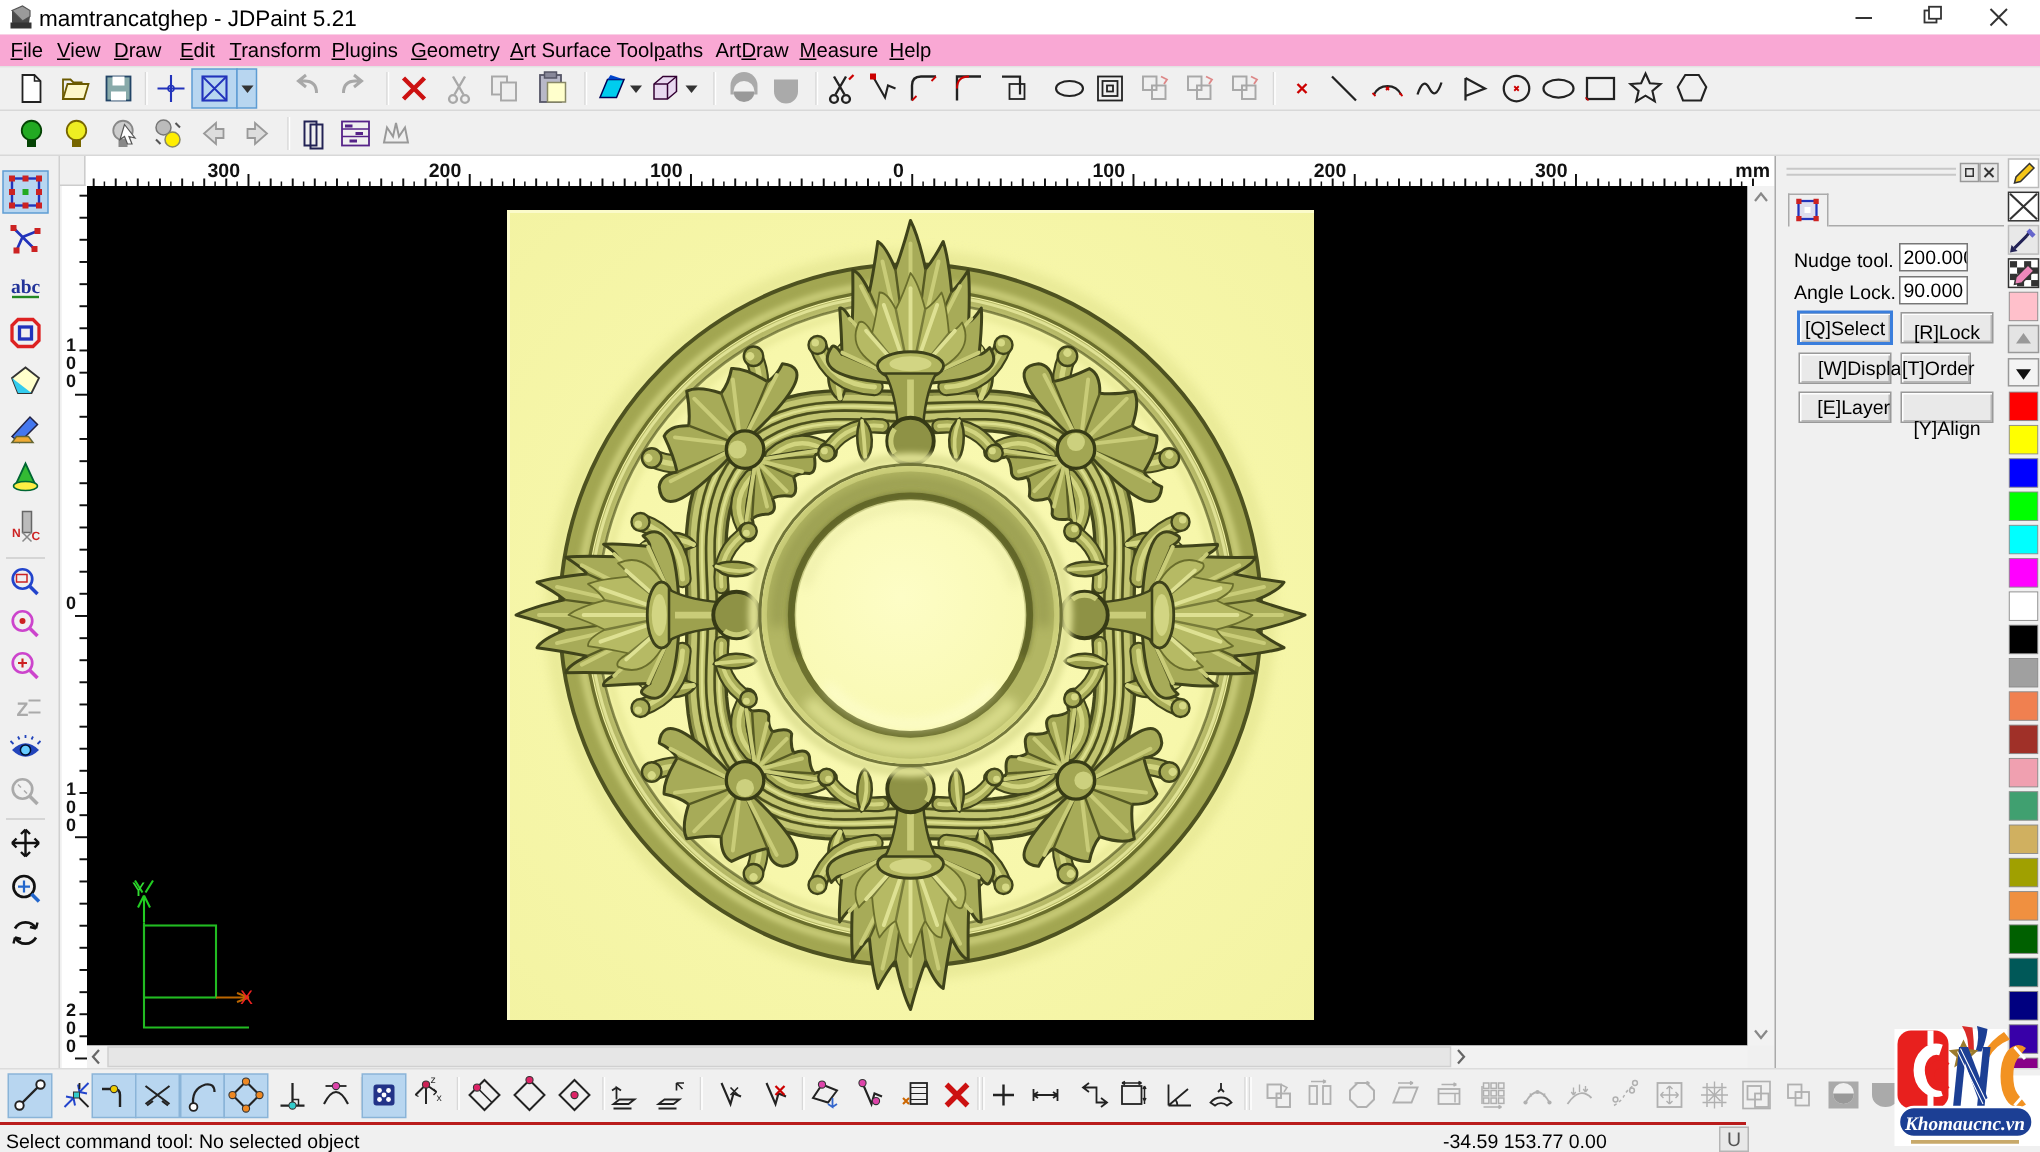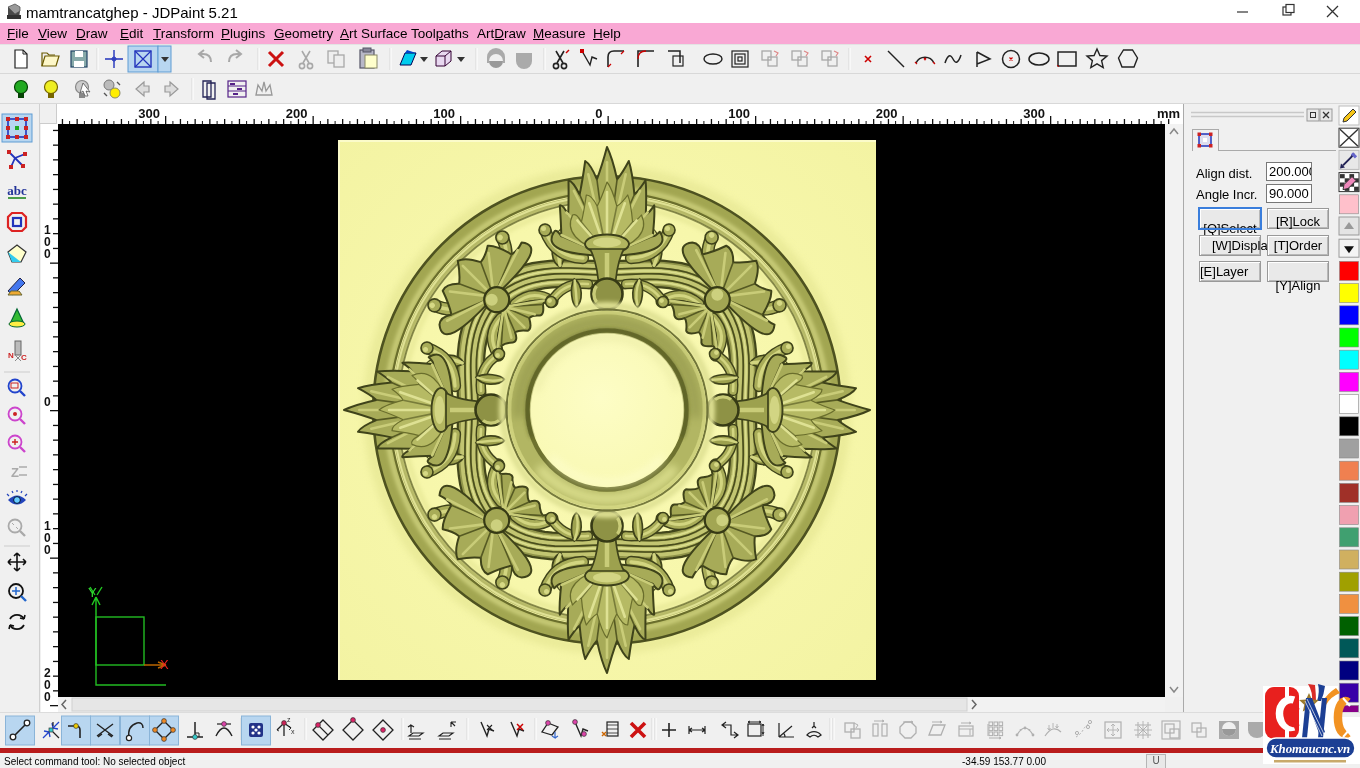--- a/index.html
+++ b/index.html
@@ -1060,29 +1060,29 @@
 <div class="abs" style="left:1192px;top:129px;width:27px;height:22px;background:#f0f0f0;border:1px solid #aaa;border-bottom:none"></div>
 <svg width="16" height="16" style="position:absolute;left:1197px;top:132px">
     <rect x="2" y="2" width="12" height="12" fill="#dde" stroke="#2233bb" stroke-width="1.5"></rect>
     <rect x="0.5" y="0.5" width="3.5" height="3.5" fill="#cc2222"></rect>
     <rect x="12" y="0.5" width="3.5" height="3.5" fill="#cc2222"></rect>
     <rect x="0.5" y="12" width="3.5" height="3.5" fill="#cc2222"></rect>
     <rect x="12" y="12" width="3.5" height="3.5" fill="#cc2222"></rect>
     <rect x="6" y="6" width="4" height="4" fill="#fff"></rect>
   </svg>
 <div class="abs" style="left:1219px;top:150px;width:117px;height:1px;background:#aaa"></div>
-<span class="abs" style="left:1196px;top:166px;font-size:13px">Align dist.</span>
+<span class="abs" style="left:1196px;top:166px;font-size:13px">Nudge tool.</span>
 <div class="abs" style="left:1266px;top:162px;width:46px;height:19px;background:#fff;border:1px solid #777;font-size:13px;overflow:hidden;padding:1px 0 0 2px">200.000</div>
-<span class="abs" style="left:1196px;top:187px;font-size:13px">Angle Incr.</span>
+<span class="abs" style="left:1196px;top:187px;font-size:13px">Angle Lock.</span>
 <div class="abs" style="left:1266px;top:184px;width:46px;height:19px;background:#fff;border:1px solid #777;font-size:13px;overflow:hidden;padding:1px 0 0 2px">90.000</div>
-<div style="position:absolute;width:62px;height:21px;background:#e9e9e9;border:1px solid #999;box-shadow:inset 1px 1px 0 #fff, inset -1px -1px 0 #b8b8b8;font-size:13px;text-align:center;padding-top:12px;left:1199px;top:208px;outline:2px solid #3a7edc;outline-offset:-1px;">[Q]Select</div>
+<div style="position:absolute;width:62px;height:21px;background:#e9e9e9;border:1px solid #999;box-shadow:inset 1px 1px 0 #fff, inset -1px -1px 0 #b8b8b8;font-size:13px;text-align:center;padding-top:2px;left:1199px;top:208px;outline:2px solid #3a7edc;outline-offset:-1px;">[Q]Select</div>
 <div style="position:absolute;width:62px;height:21px;background:#e9e9e9;border:1px solid #999;box-shadow:inset 1px 1px 0 #fff, inset -1px -1px 0 #b8b8b8;font-size:13px;text-align:center;padding-top:5px;left:1267px;top:208px">[R]Lock</div>
 <div style="position:absolute;width:62px;height:21px;background:#e9e9e9;border:1px solid #999;box-shadow:inset 1px 1px 0 #fff, inset -1px -1px 0 #b8b8b8;font-size:13px;text-align:center;padding-top:2px;left:1199px;top:235px;padding-left:12px;">[W]Display</div>
-<div style="position:absolute;width:62px;height:21px;background:#e9e9e9;border:1px solid #999;box-shadow:inset 1px 1px 0 #fff, inset -1px -1px 0 #b8b8b8;font-size:13px;text-align:center;padding-top:2px;left:1267px;top:235px">[T]Order</div>
-<div style="position:absolute;width:62px;height:21px;background:#e9e9e9;border:1px solid #999;box-shadow:inset 1px 1px 0 #fff, inset -1px -1px 0 #b8b8b8;font-size:13px;text-align:left;padding-top:2px;left:1199px;top:261px;">[E]Layer</div>
+<div style="position:absolute;width:47px;height:21px;background:#e9e9e9;border:1px solid #999;box-shadow:inset 1px 1px 0 #fff, inset -1px -1px 0 #b8b8b8;font-size:13px;text-align:center;padding-top:2px;left:1267px;top:235px">[T]Order</div>
+<div style="position:absolute;width:62px;height:21px;background:#e9e9e9;border:1px solid #999;box-shadow:inset 1px 1px 0 #fff, inset -1px -1px 0 #b8b8b8;font-size:13px;text-align:right;padding-top:2px;left:1199px;top:261px;">[E]Layer</div>
 <div style="position:absolute;width:62px;height:21px;background:#e9e9e9;border:1px solid #999;box-shadow:inset 1px 1px 0 #fff, inset -1px -1px 0 #b8b8b8;font-size:13px;text-align:center;padding-top:16px;left:1267px;top:261px">[Y]Align</div>
 <div class="abs" style="left:1336px;top:104px;width:24px;height:644px;background:#f0f0f0"></div>
 <svg width="24" height="644" style="position:absolute;left:1338px;top:104px">
     <rect x="1" y="2.0" width="20" height="19" fill="#fff" stroke="#bbb"></rect>
     <path d="M15 5.0 l3 3 -9 9 -4 1 1 -4 Z" fill="#f5c518" stroke="#333" stroke-width="1"></path>
     <rect x="1" y="24.2" width="20" height="19" fill="#fff" stroke="#333"></rect>
     <path d="M2 25.2 L20 42.2 M20 25.2 L2 42.2" stroke="#333" stroke-width="1.4"></path>
     <rect x="1" y="46.4" width="20" height="19" fill="#e8e8e8" stroke="#bbb"></rect>
     <path d="M5 61.4 l8 -8 M13 53.4 l3 -4" stroke="#225" stroke-width="2"></path>
     <path d="M14 49.4 l4 4" stroke="#66c" stroke-width="3"></path>
@@ -1344,21 +1344,21 @@
     </g>
     <g transform="translate(1229,16)">
       <rect x="-10" y="-9" width="20" height="18" fill="#aaa"></rect>
       <circle cx="0" cy="-1" r="7" fill="#f0f0f0"></circle>
       <path d="M-7 -1 h14 a7 7 0 0 1 -14 0 Z" fill="#999"></path>
     </g>
     <g transform="translate(1257,16)">
       <path d="M-9 -8 h18 v8 a9 8 0 0 1 -18 0 Z" fill="#aaa"></path>
     </g>
   </svg>
-<div class="abs" style="left:0;top:748px;width:1360px;height:20px;background:#f0f0f0;border-top:5px solid #b91c1c;font-size:10px;color:#000">
+<div class="abs" style="left:0;top:748px;width:1164px;height:20px;background:#f0f0f0;border-top:2px solid #b91c1c;font-size:13px;color:#000">
 <span class="abs" style="left:4px;top:3px">Select command tool: No selected object</span>
 <span class="abs" style="left:962px;top:3px">-34.59 153.77 0.00</span>
 <span class="abs" style="left:1146px;top:1px;width:20px;height:17px;border:1px solid #b5b5b5;background:#e8e8e8;text-align:center;color:#555">U</span>
 </div>
 <svg width="100" height="84" style="position:absolute;left:1260px;top:684px;z-index:50">
     <path d="M3 2 H78 V33 H100 V80 H3 Z" fill="#ffffff"></path>
     <path d="M52 18 Q53 8 48 0 L55 1 Q56 10 56 18 Z" fill="#d92b28"></path>
     <path d="M57 17 Q60 8 58 0 L65 2 Q64 10 61 17 Z" fill="#1c3f94"></path>
     <path d="M62 18 Q68 9 76 4 L80 9 Q70 13 66 21 Z" fill="#f29222"></path>
     <rect x="5" y="3" width="34" height="52" rx="9" fill="#e8201e"></rect>

